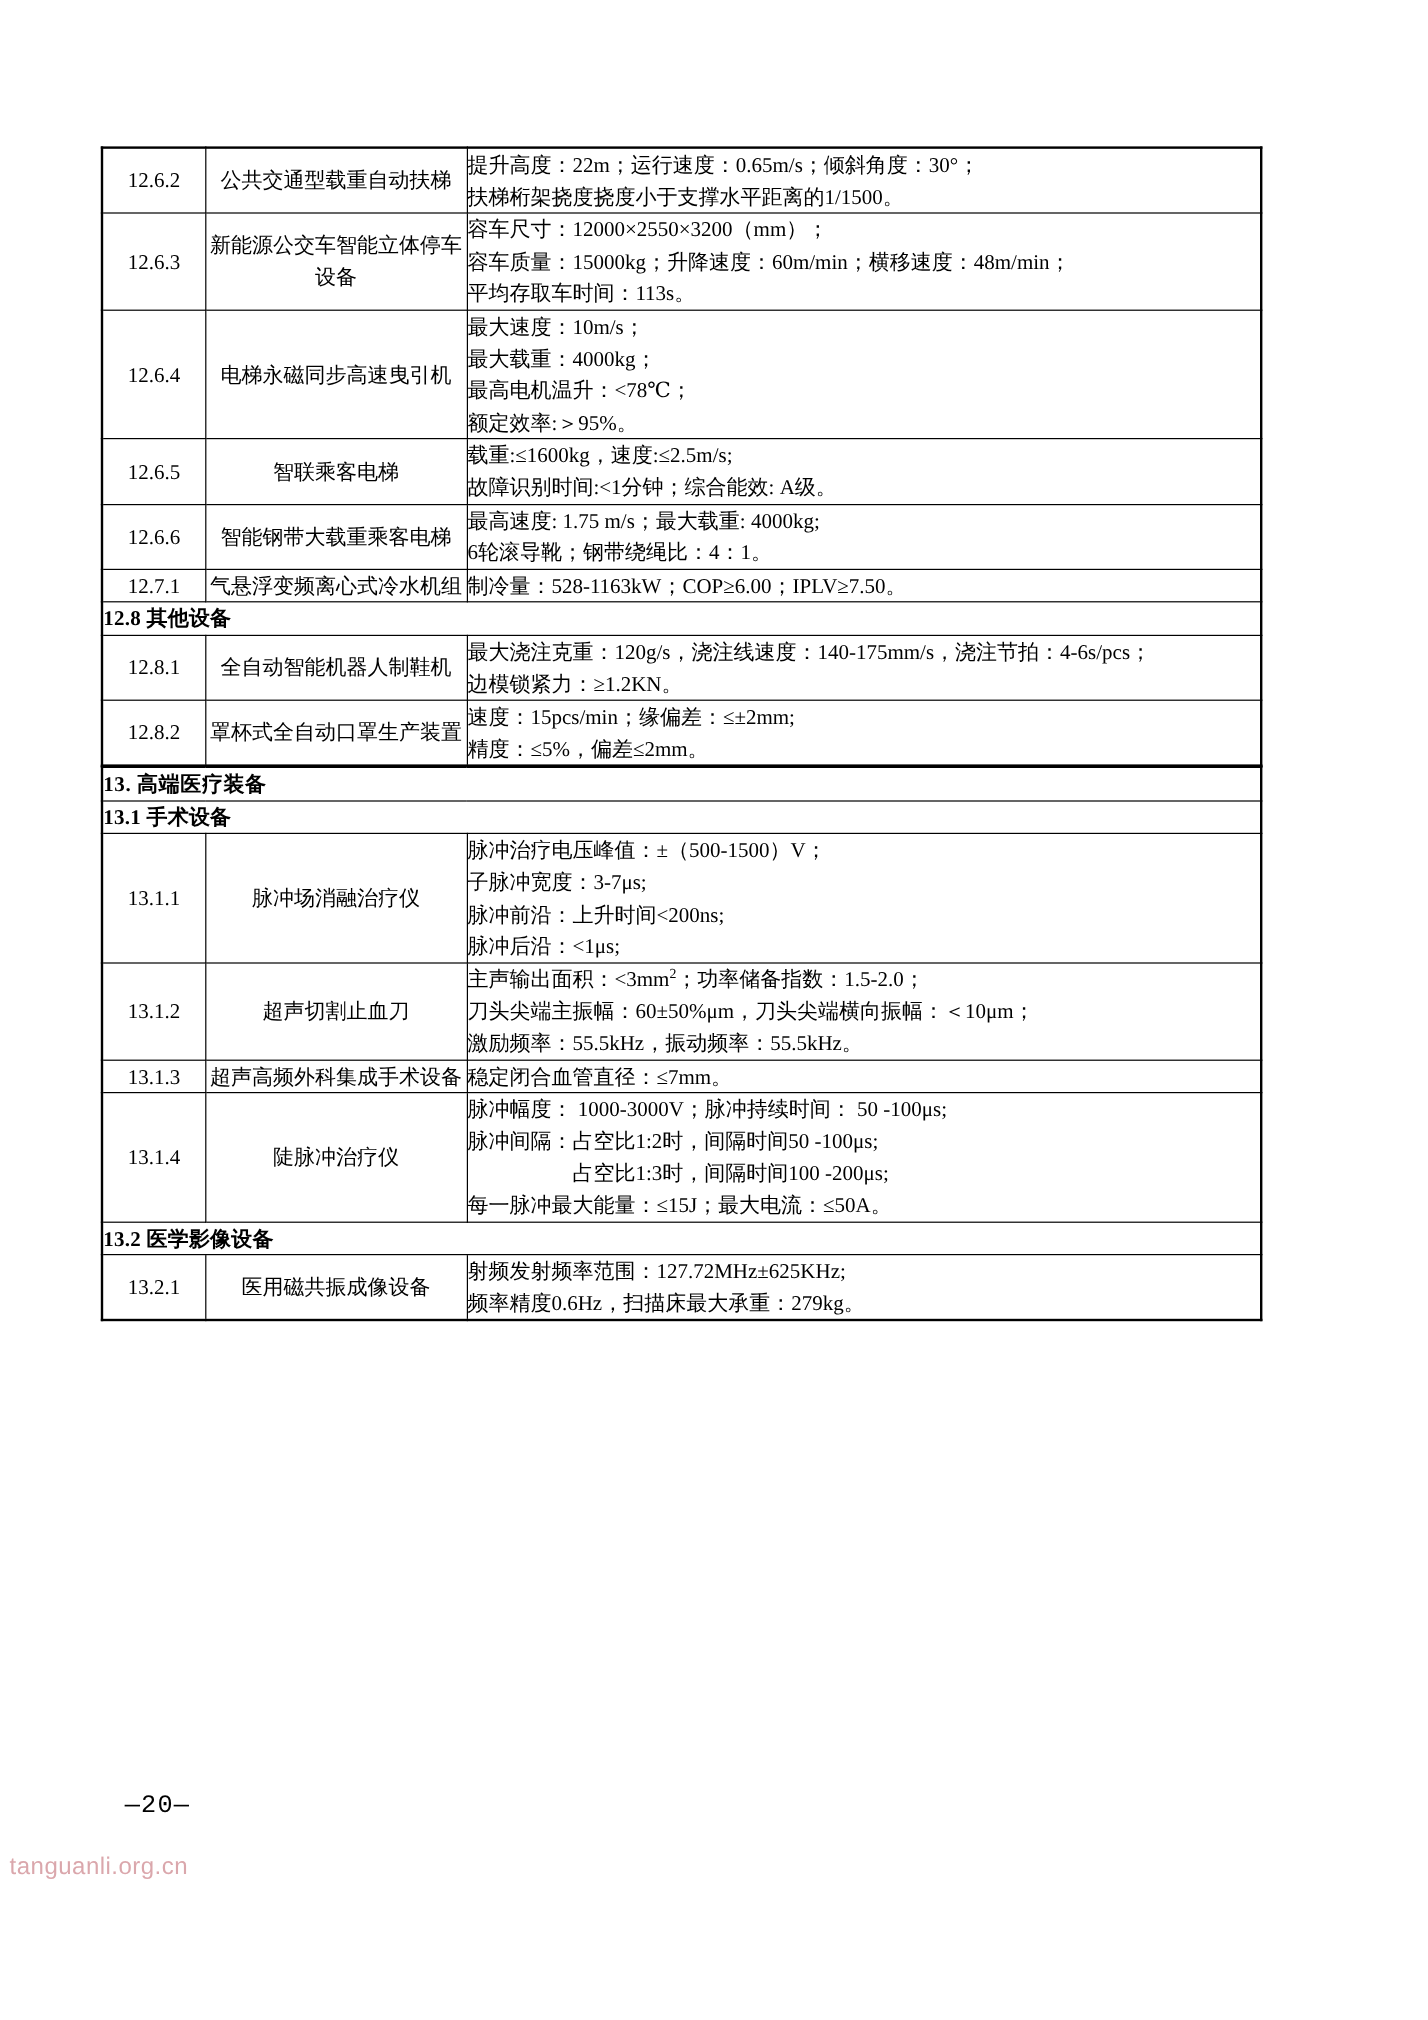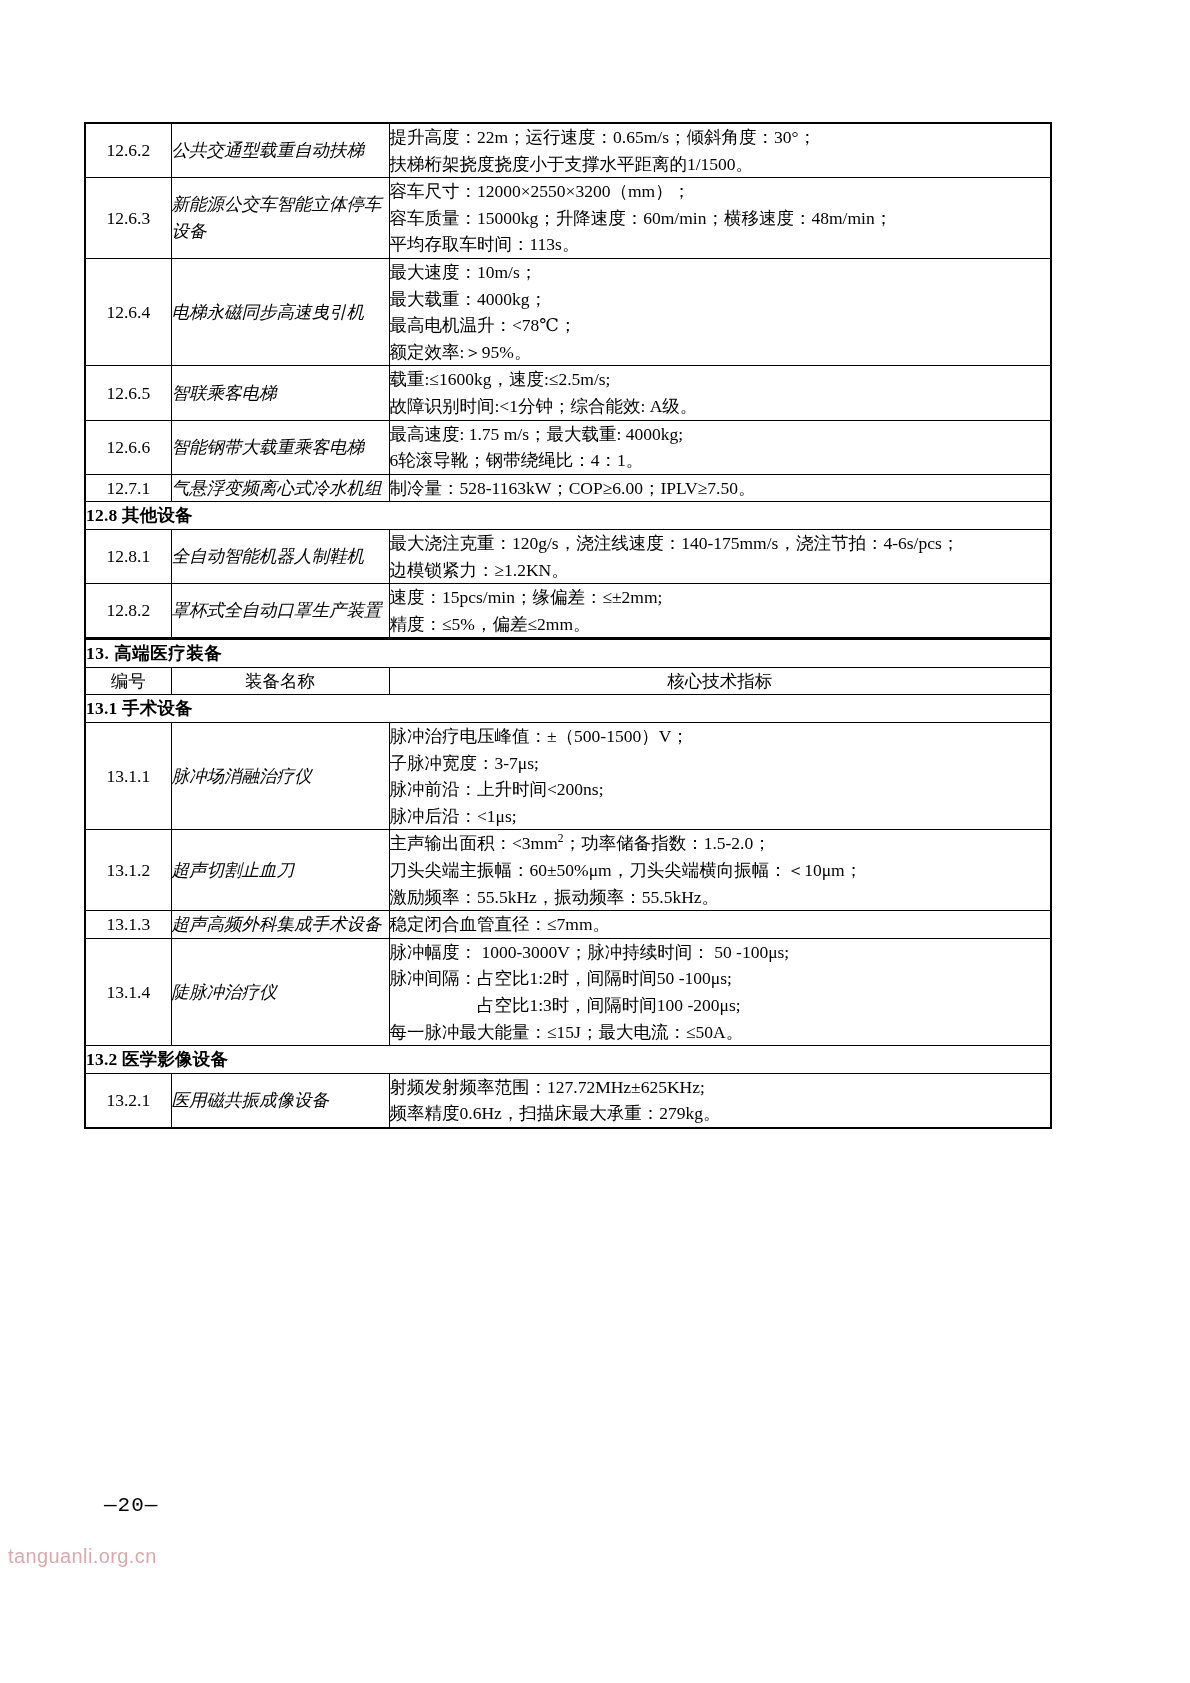--- a/index.html
+++ b/index.html
@@ -40,23 +40,23 @@
   .col-id   { width: 86px; }
   .col-name { width: 218px; }
   .col-spec { width: 662px; }
 
   td.cell-id {
     text-align: center;
     padding: 6px 4px;
     font-family: "Liberation Serif", "DejaVu Serif", serif;
   }
   td.cell-name {
+    text-align: center;
     padding: 7px 8px;
     font-family: "Liberation Serif", "DejaVu Serif", serif;
-    font-style: italic;
   }
   td.cell-spec {
     text-align: left;
     padding: 9px 6px 9px 14px;
     font-family: "Liberation Serif", "DejaVu Serif", serif;
   }
   td.cell-spec .ln { display: block; white-space: pre-wrap; }
 
   
   td.section-cell {
@@ -190,25 +190,20 @@
     <colgroup>
       <col class="col-id">
         <col class="col-name">
         <col class="col-spec">
     </colgroup>
     <tbody id="tbody13">
         <tr>
           <td colspan="3" class="chapter-cell">13. 高端医疗装备</td>
         </tr>
         <tr>
-          <td class="head-cell">编号</td>
-          <td class="head-cell">装备名称</td>
-          <td class="head-cell">核心技术指标</td>
-        </tr>
-        <tr>
           <td colspan="3" class="section-cell">13.1 手术设备</td>
         </tr>
         <tr>
           <td class="cell-id">13.1.1</td>
           <td class="cell-name">脉冲场消融治疗仪</td>
           <td class="cell-spec">
             <span class="ln">脉冲治疗电压峰值：±（500-1500）V；</span>
             <span class="ln">子脉冲宽度：3-7μs;</span>
             <span class="ln">脉冲前沿：上升时间&lt;200ns;</span>
             <span class="ln">脉冲后沿：&lt;1μs;</span>

